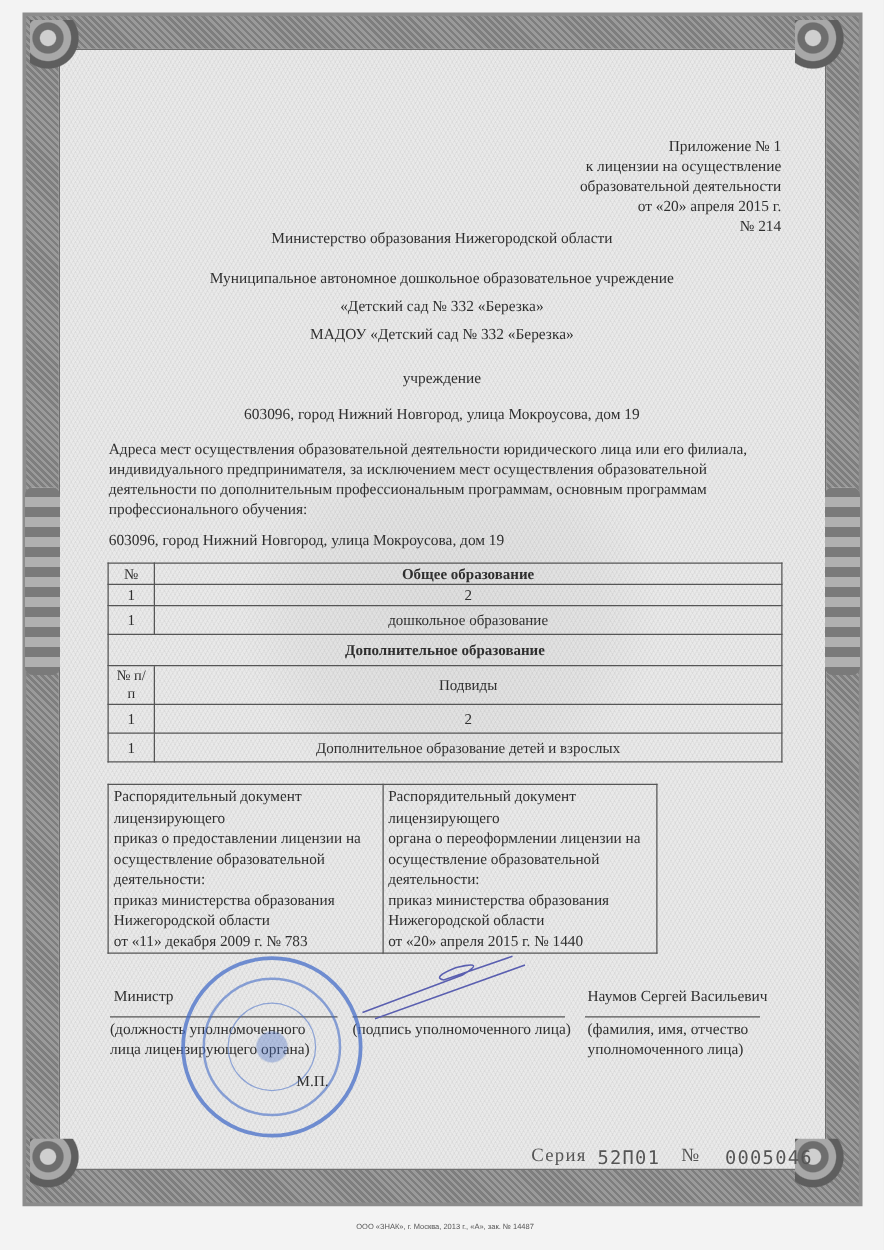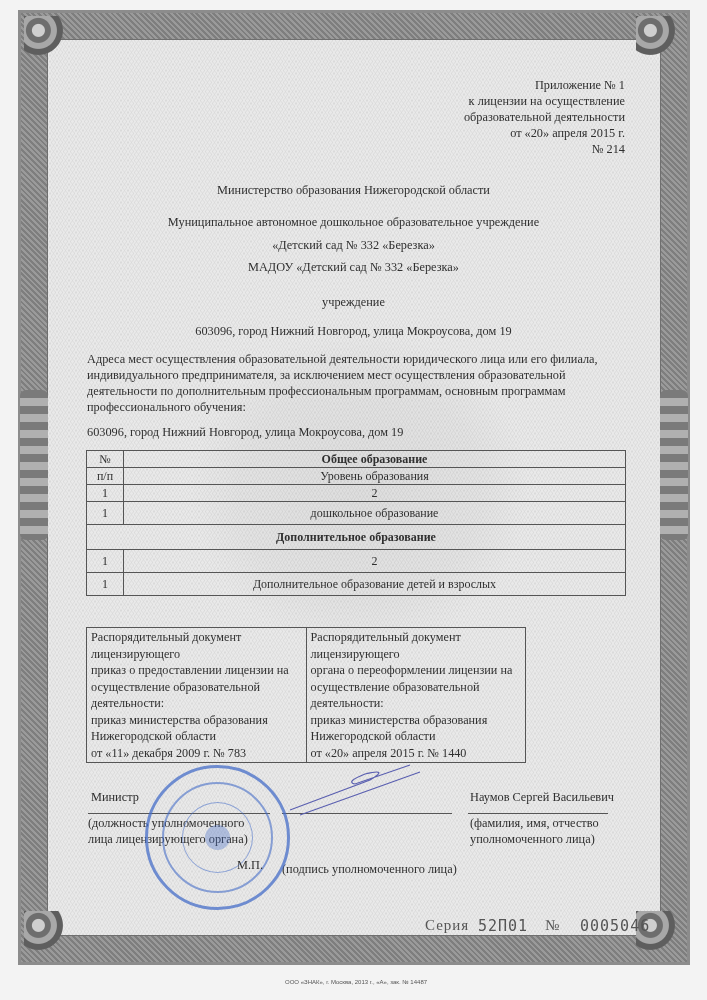--- a/index.html
+++ b/index.html
@@ -15,21 +15,21 @@
       repeating-linear-gradient(120deg,rgba(0,0,0,0.035) 0 1px,transparent 1px 3px),
       repeating-linear-gradient(60deg,rgba(0,0,0,0.03) 0 1px,transparent 1px 3px),
       #e9e9e9;
     border:1px solid #6f6f6f;}
   .corner{position:absolute;width:48px;height:48px;background:radial-gradient(circle at 30% 30%,#cfcfcf 0 6px,#6e6e6e 7px 12px,#a8a8a8 13px 18px,#5e5e5e 19px 24px,transparent 25px);}
   .side-ornament{position:absolute;width:28px;height:150px;background:repeating-linear-gradient(180deg,#7a7a7a 0 8px,#b0b0b0 8px 16px);border-radius:6px;}
   .emblem{position:absolute;left:190px;top:330px;width:340px;height:320px;border-radius:45%;
     background:radial-gradient(ellipse at center,rgba(120,120,120,0.10) 0,rgba(120,120,120,0.06) 50%,transparent 70%);}
 
   .txt{position:absolute;font-size:12.3px;line-height:16px;color:#2f2f2f;}
-  .right{text-align:left;}
+  .right{text-align:left;margin-top:32px;}
   .center{text-align:center;}
 
   table.grid{position:absolute;border-collapse:collapse;font-size:12px;color:#2f2f2f;}
   table.grid td{border:1px solid #555;padding:0 4px;line-height:15px;height:16px;}
   table.grid td.num{width:28px;text-align:center;}
   table.grid td.c{text-align:center;}
   table.grid td.b{font-weight:bold;}
 
   table.docs{position:absolute;border-collapse:collapse;font-size:12.2px;color:#2f2f2f;}
   table.docs td{border:1px solid #555;vertical-align:top;padding:1px 4px;line-height:16.5px;}
@@ -76,33 +76,33 @@
 <div class="txt" style="left:87px;top:351px;width:540px;">Адреса мест осуществления образовательной деятельности юридического лица или его филиала, индивидуального предпринимателя, за исключением мест осуществления образовательной деятельности по дополнительным профессиональным программам, основным программам профессионального обучения:</div>
 <div class="txt" style="left:87px;top:424px;">603096, город Нижний Новгород, улица Мокроусова, дом 19</div>
 
 <table class="grid" style="left:86px;top:450px;width:540px;">
   <tbody>
       <tr>
     <td class="num">№</td>
     <td class="c b">Общее образование</td>
   </tr>
   <tr>
-    <td class="num">п/п</td>
-    <td class="c">Уровень образования</td>
-  </tr>
-  <tr>
     <td class="num">1</td>
     <td class="c">2</td>
   </tr>
   <tr>
     <td class="num" style="height:22px;">1</td>
     <td class="c">дошкольное образование</td>
   </tr>
   <tr>
     <td colspan="2" class="c b" style="height:24px;">Дополнительное образование</td>
+  </tr>
+  <tr>
+    <td class="num" style="height:30px;font-size:11.5px;line-height:14px;">№ п/п</td>
+    <td class="c">Подвиды</td>
   </tr>
   <tr>
     <td class="num" style="height:22px;">1</td>
     <td class="c">2</td>
   </tr>
   <tr>
     <td class="num" style="height:22px;">1</td>
     <td class="c">Дополнительное образование детей и взрослых</td>
   </tr>
 </tbody>
@@ -130,21 +130,21 @@
   </tr>
 </tbody>
   </table>
 
 <div class="txt" style="left:91px;top:789px;">Министр</div>
 <div class="line" style="left:88px;top:813px;width:182px;"></div>
 <div class="txt" style="left:88px;top:815px;">(должность уполномоченного</div>
 <div class="txt" style="left:88px;top:831px;">лица лицензирующего органа)</div>
 
 <div class="line" style="left:282px;top:813px;width:170px;"></div>
-<div class="txt" style="left:282px;top:861px;">(подпись уполномоченного лица)</div>
+<div class="txt" style="left:282px;top:815px;">(подпись уполномоченного лица)</div>
 
 <svg style="position:absolute;left:270px;top:760px;" width="160" height="60">
   <path d="M20 50 L100 20 Q120 8 95 14 Q75 22 85 24 L140 5 M30 55 L150 12" stroke="#5a5fb0" stroke-width="1.2" fill="none"></path>
 </svg>
 
 <div class="txt" style="left:470px;top:789px;">Наумов Сергей Васильевич</div>
 <div class="line" style="left:468px;top:813px;width:140px;"></div>
 <div class="txt" style="left:470px;top:815px;">(фамилия, имя, отчество</div>
 <div class="txt" style="left:470px;top:831px;">уполномоченного лица)</div>
 

